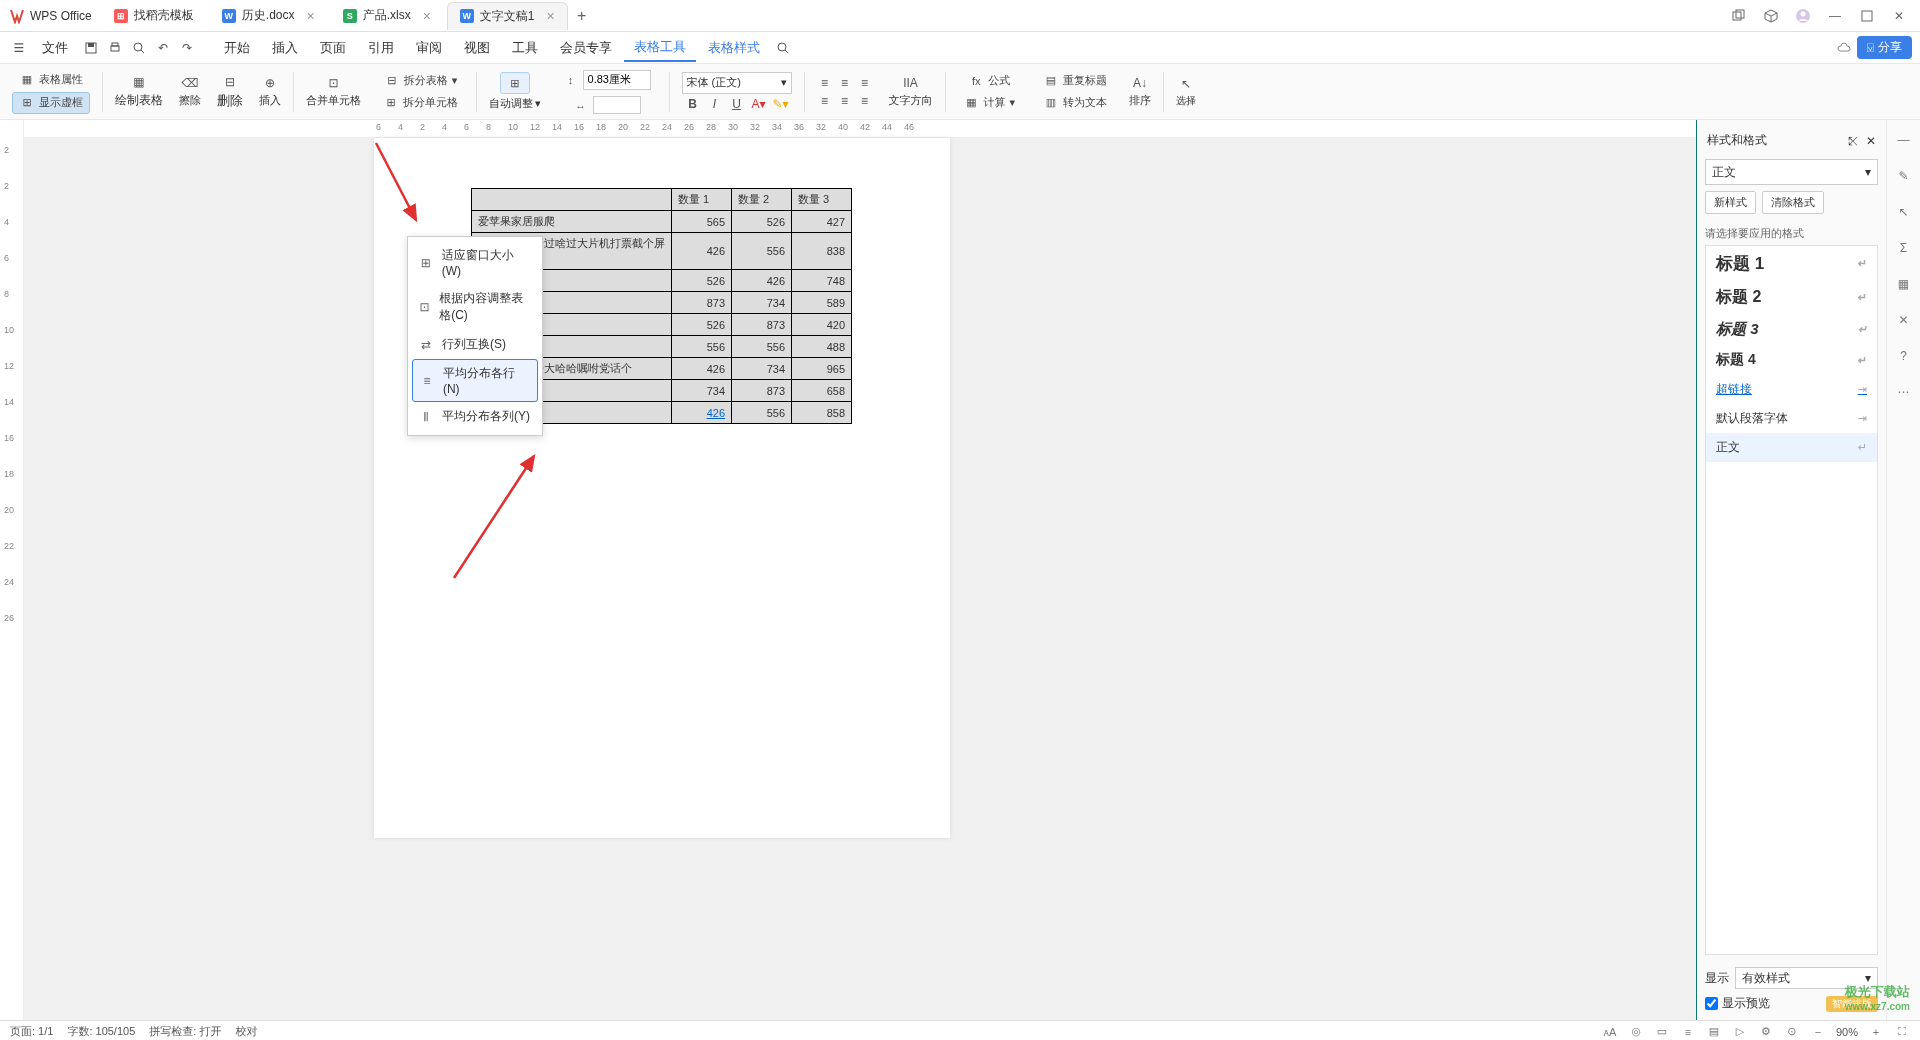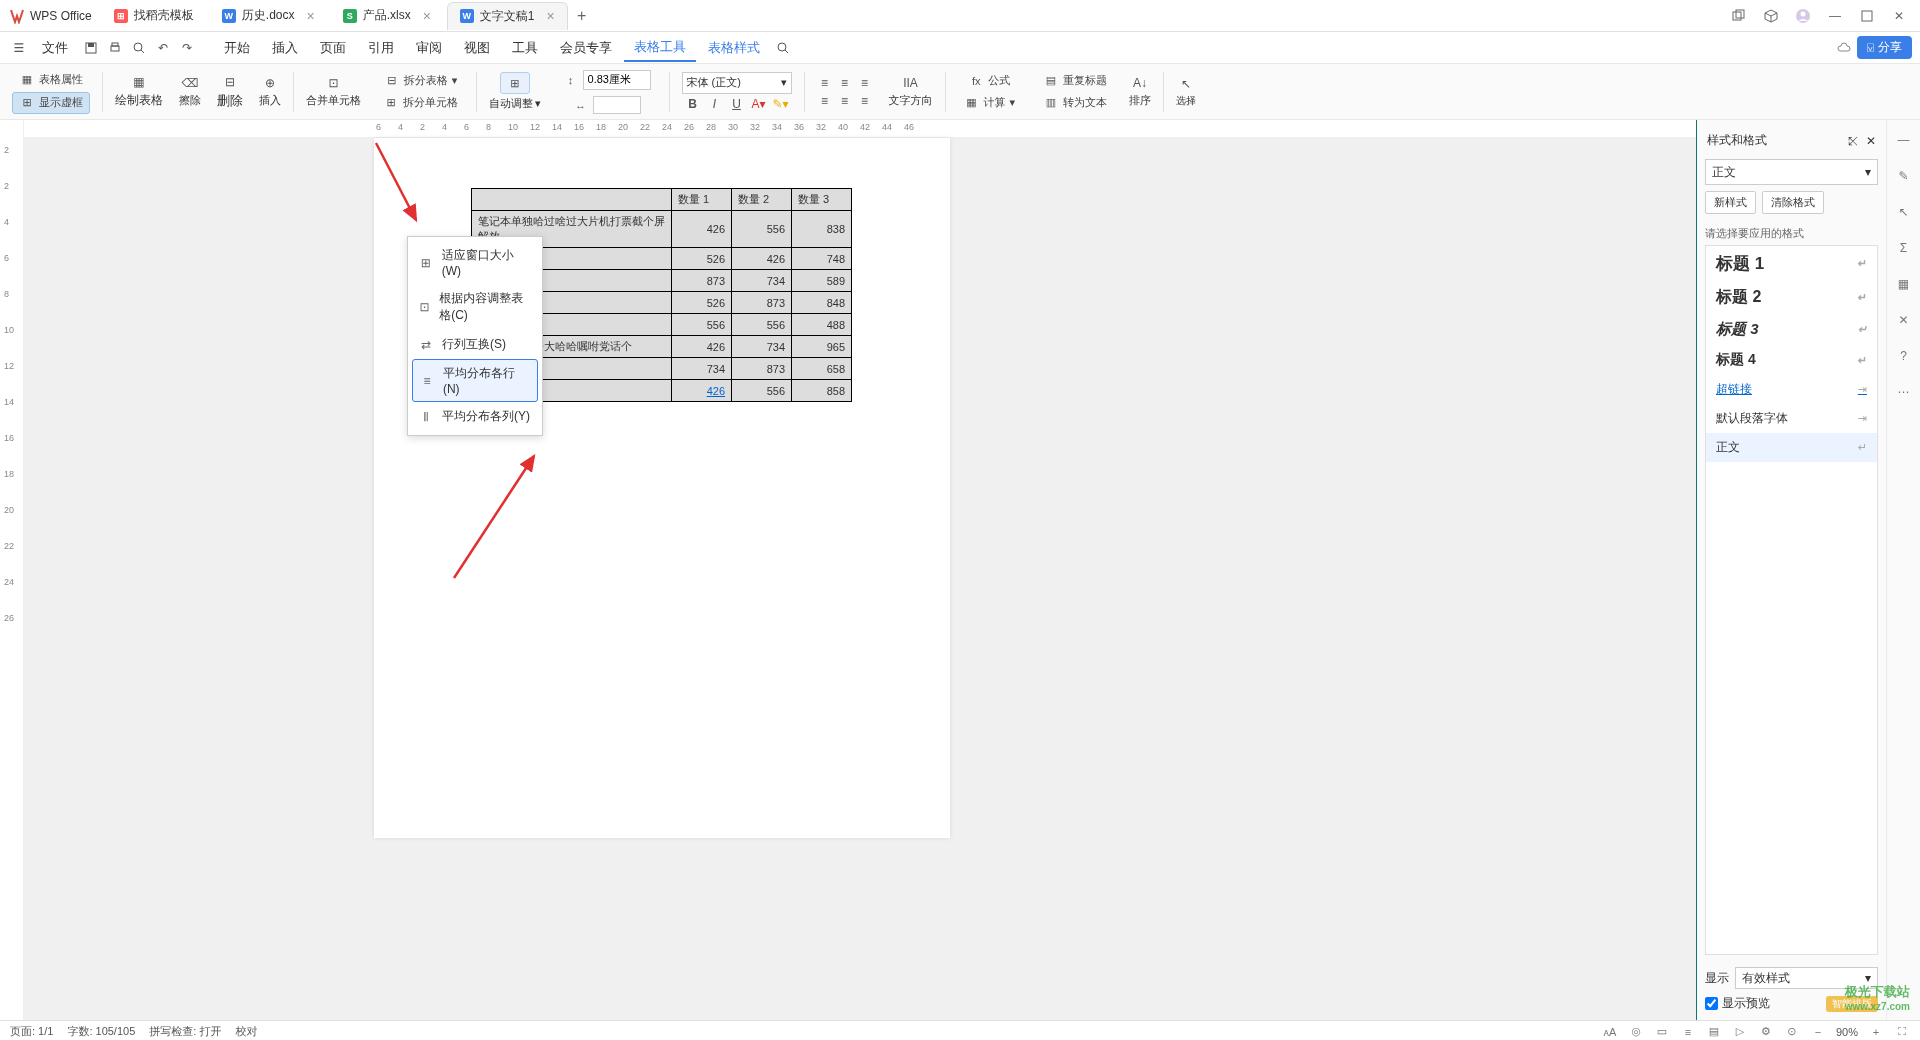--- a/index.html
+++ b/index.html
@@ -355,20 +355,26 @@
         <thead>
             <tr id="thead-row">
               <th class="name"></th>
               <th class="num">数量 1</th>
               <th class="num">数量 2</th>
               <th class="num">数量 3</th>
             </tr>
           </thead>
         <tbody id="tbody">
             <tr>
+              <td class="name">爱苹果家居服爬</td>
+              <td class="num">565</td>
+              <td class="num">526</td>
+              <td class="num">427</td>
+            </tr>
+            <tr>
               <td class="name">笔记本单独哈过啥过大片机打票截个屏解放</td>
               <td class="num">426</td>
               <td class="num">556</td>
               <td class="num">838</td>
             </tr>
             <tr>
               <td class="name">文具盒</td>
               <td class="num">526</td>
               <td class="num">426</td>
               <td class="num">748</td>
@@ -376,21 +382,21 @@
             <tr>
               <td class="name">铅笔</td>
               <td class="num">873</td>
               <td class="num">734</td>
               <td class="num">589</td>
             </tr>
             <tr>
               <td class="name">笔记本</td>
               <td class="num">526</td>
               <td class="num">873</td>
-              <td class="num">848</td>
+              <td class="num">420</td>
             </tr>
             <tr>
               <td class="name">文具盒</td>
               <td class="num">556</td>
               <td class="num">556</td>
               <td class="num">488</td>
             </tr>
             <tr>
               <td class="name">铅笔大哥大哥大哈哈嘱咐党话个</td>
               <td class="num">426</td>

